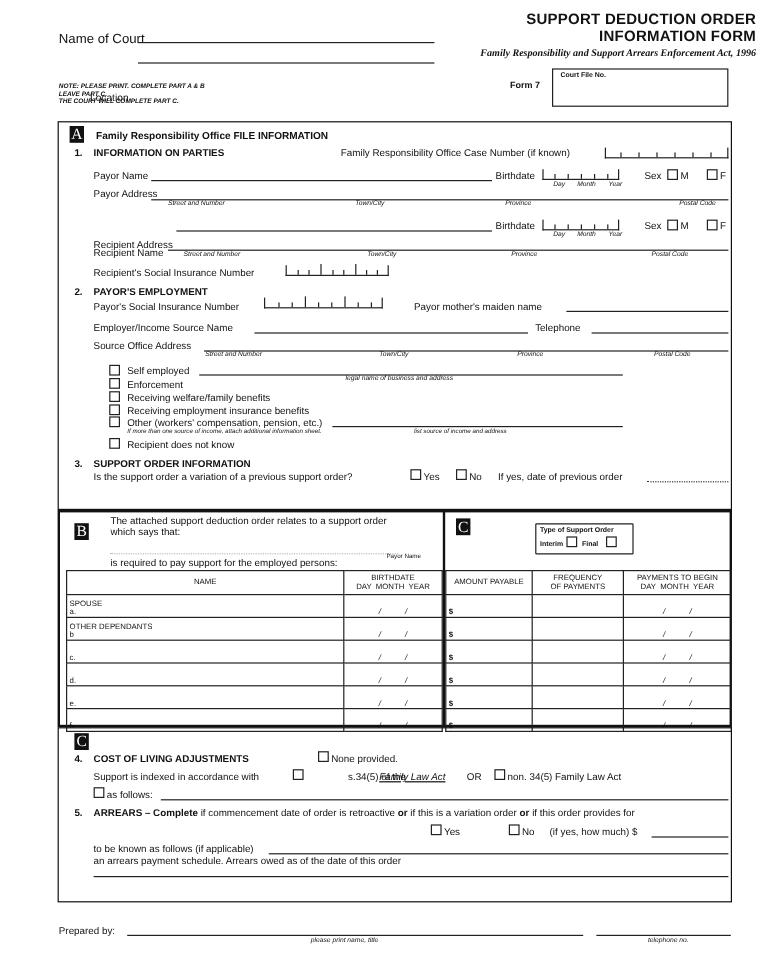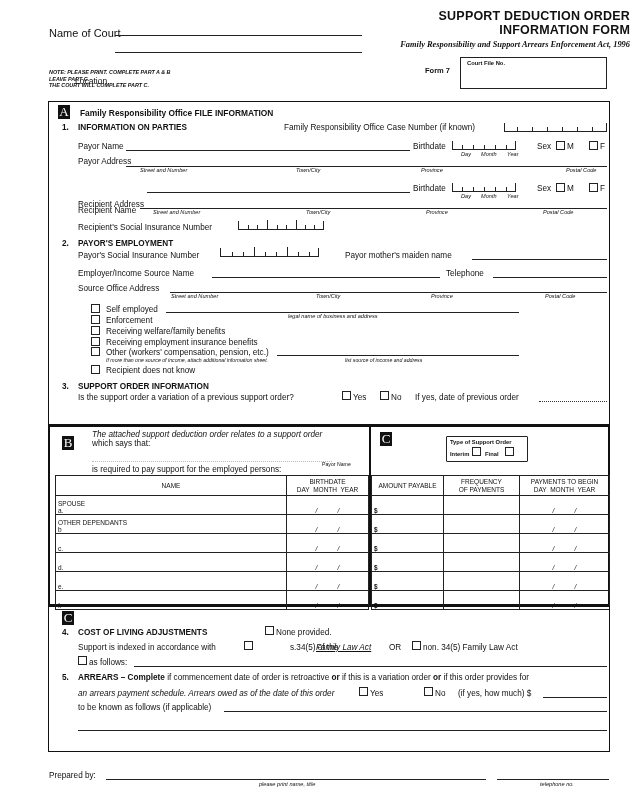--- a/index.html
+++ b/index.html
@@ -177,21 +177,21 @@
 <div class="lbl" style="left:353px;top:393px;">Yes</div>
 <div class="cb" style="left:380px;top:391px;"></div>
 <div class="lbl" style="left:391px;top:393px;">No</div>
 <div class="lbl" style="left:415px;top:393px;">If yes, date of previous order</div>
 <div class="dotline" style="left:539px;top:401px;width:68px;"></div>
 
 <div class="box" style="left:48px;top:425px;width:562px;height:181px;border-width:2px;"></div>
 <div class="abs" style="left:369px;top:425px;width:0;height:181px;border-left:2.5px solid #111;"></div>
 
 <div class="letter" style="left:62px;top:436px;background:#111;">B</div>
-<div class="lbl" style="left:92px;top:430px;font-style:italic;">The attached support deduction order relates to a support order</div>
+<div class="lbl" style="left:92px;top:430px;">The attached support deduction order relates to a support order</div>
 <div class="lbl" style="left:92px;top:439px;">which says that:</div>
 <div class="dotline" style="left:92px;top:461px;width:240px;border-bottom-color:#bbb;"></div>
 <div class="sub" style="left:322px;top:461px;font-style:normal;font-size:5.2px;">Payor Name</div>
 <div class="lbl" style="left:92px;top:465px;">is required to pay support for the employed persons:</div>
 
 <div class="letter" style="left:380px;top:432px;">C</div>
 <div class="abs" style="left:446px;top:436px;width:82px;height:26px;border:1px solid #222;border-radius:1px;">
   <div class="abs" style="left:3px;top:2px;font-size:5.8px;white-space:nowrap;">Type of Support Order</div>
   <div class="abs" style="left:3px;top:14px;font-size:5.8px;">Interim</div>
   <div class="cb" style="left:25px;top:10px;"></div>
@@ -302,21 +302,21 @@
 <div class="lbl" style="left:389px;top:643px;">OR</div>
 <div class="cb" style="left:412px;top:641px;"></div>
 <div class="lbl" style="left:423px;top:643px;">non. 34(5) Family Law Act</div>
 
 <div class="cb" style="left:78px;top:656px;"></div>
 <div class="lbl" style="left:89px;top:658px;">as follows:</div>
 <div class="line" style="left:134px;top:666px;width:473px;"></div>
 
 <div class="lbl bold" style="left:62px;top:673px;">5.</div>
 <div class="lbl" style="left:78px;top:673px;"><b>ARREARS – Complete</b> <span>if commencement date of order is retroactive</span> <b>or</b> <span>if this is a variation order</span> <b>or</b> <span>if this order provides for</span></div>
-<div class="lbl" style="left:78px;top:689px;font-style:italic;">an arrears payment schedule. Arrears owed as of the date of this order</div>
+<div class="lbl" style="left:78px;top:713px;">an arrears payment schedule. Arrears owed as of the date of this order</div>
 <div class="cb" style="left:359px;top:687px;"></div>
 <div class="lbl" style="left:370px;top:689px;">Yes</div>
 <div class="cb" style="left:424px;top:687px;"></div>
 <div class="lbl" style="left:435px;top:689px;">No</div>
 <div class="lbl" style="left:458px;top:689px;">(if yes, how much) $</div>
 <div class="line" style="left:543px;top:697px;width:64px;"></div>
 
 <div class="lbl" style="left:78px;top:703px;">to be known as follows (if applicable)</div>
 <div class="line" style="left:224px;top:711px;width:383px;"></div>
 <div class="line" style="left:78px;top:730px;width:529px;"></div>

